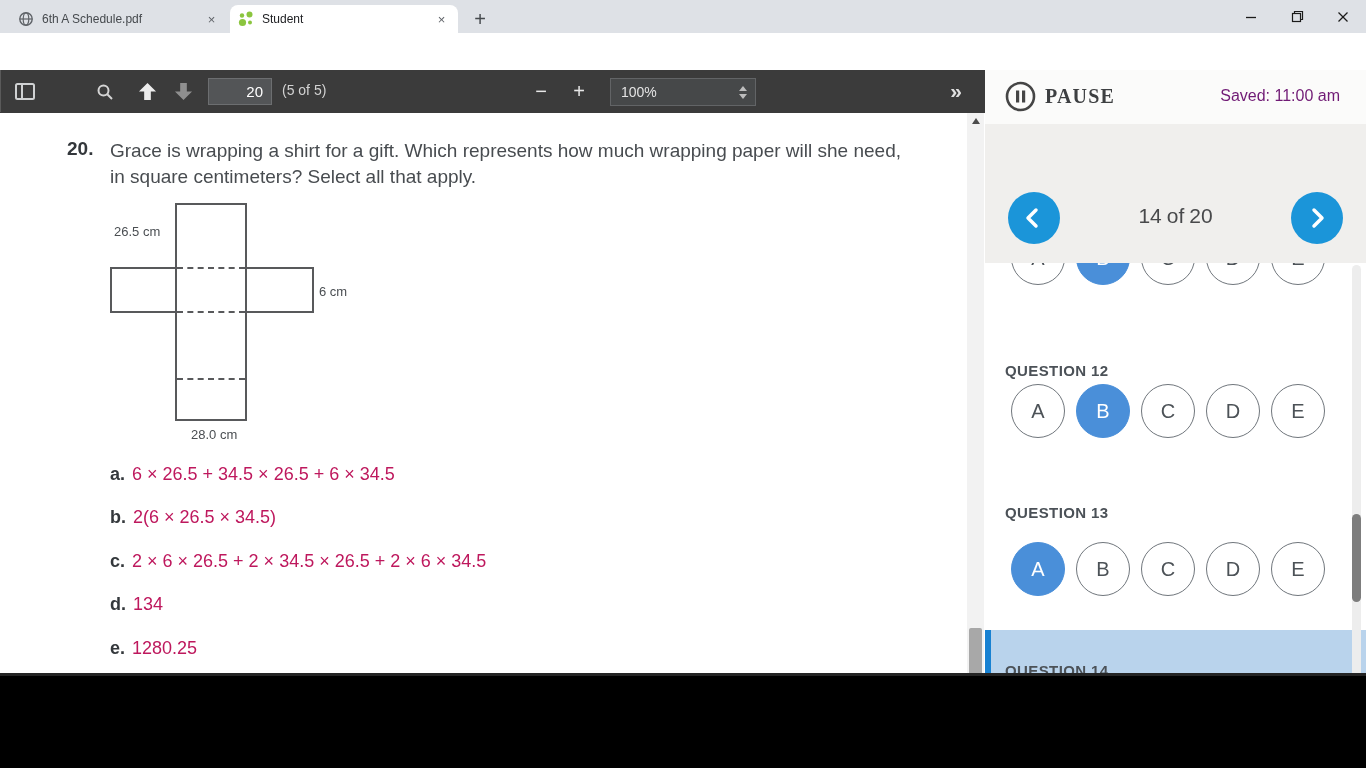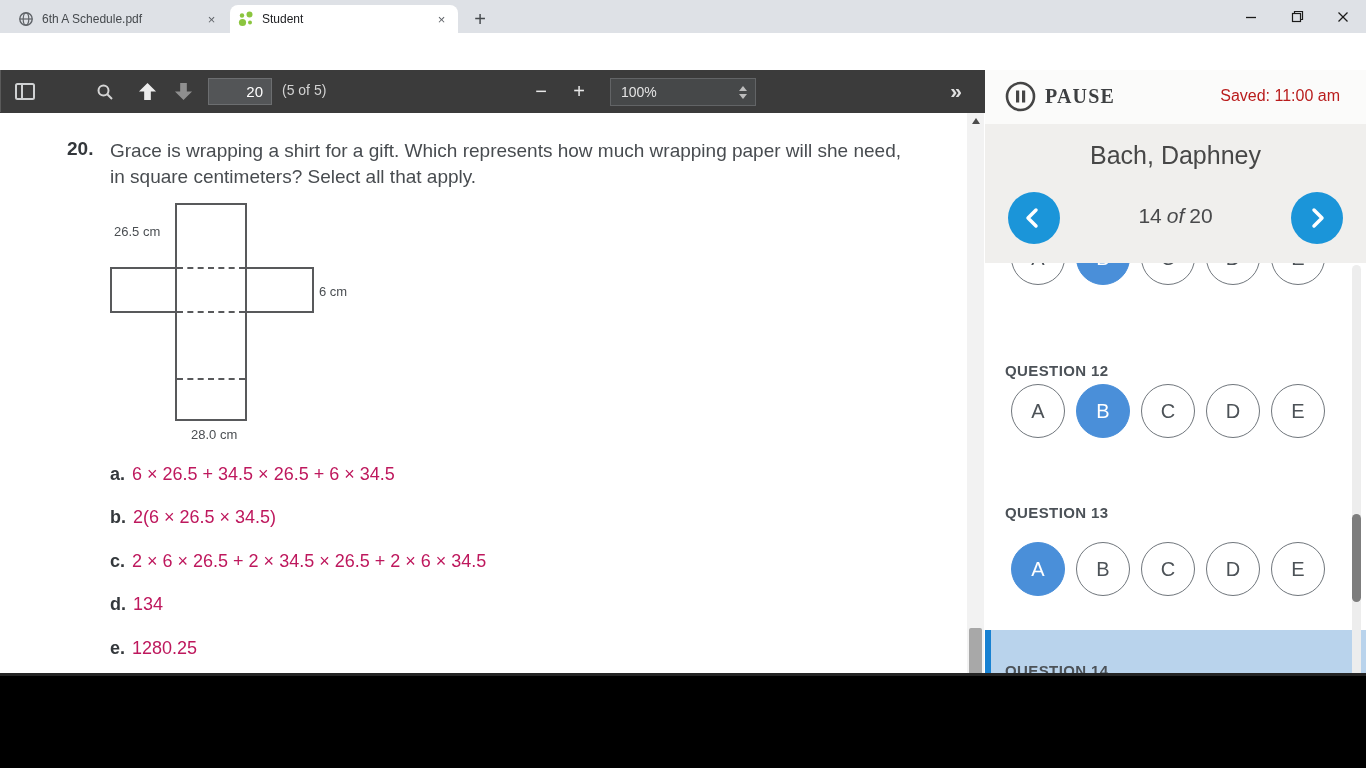--- a/index.html
+++ b/index.html
@@ -104,28 +104,28 @@
   .h-sb { position:absolute; left:0; top:679px; width:967px; height:17px; background:#f2f2f2; }
   .h-sb .arrow { position:absolute; top:0; width:15px; height:17px; display:flex; align-items:center; justify-content:center; }
   .h-sb .a-lf { left:0; } .h-sb .a-rt { right:0; }
   .h-thumb { position:absolute; left:15px; top:2px; width:884px; height:13px; background:#b5b5b5; border-radius:2px; }
 
   
   .panel { position:absolute; left:985px; top:0; width:381px; height:698px; background:#fff; }
   .panel-header { position:absolute; top:0; left:0; width:100%; height:54px; background:#fbfbfa; }
   .pause-btn { position:absolute; left:20px; top:11px; display:flex; align-items:center; gap:9px; }
   .pause-text { font-size:20px; font-weight:bold; color:#3d3f41; letter-spacing:1.2px;font-family:Liberation Serif, serif; }
-  .saved { position:absolute; right:26px; top:17px; font-size:16px; color:#b91c1c; }
+  .saved { position:absolute; right:26px; top:17px; font-size:16px; color:#701a75; }
   .panel-sub { position:absolute; top:54px; left:0; width:100%; height:139px; background:#f0efed; }
   .student-name { position:absolute; top:17px; width:100%; text-align:center; font-size:25px; color:#474747; }
   .navcircle { position:absolute; width:52px; height:52px; border-radius:50%; background:var(--nav-blue,#1b95d9);
                top:68px; display:flex; align-items:center; justify-content:center; }
   .navcircle.prev { left:23px; } .navcircle.next { right:23px; }
   .progress { position:absolute; top:80px; width:100%; text-align:center; font-size:21px; color:#48494b; }
-  .progress .of { font-style:italic; margin:16px 5px; }
+  .progress .of { margin:16px 5px; }
 
   .panel-list { position:absolute; top:193px; left:0; width:100%; height:505px; background:#fff; }
   .qlabel { position:absolute; left:20px; font-size:15px; font-weight:bold; color:#4b5157; letter-spacing:0.4px; }
   .bubble-row { position:absolute; left:26px; display:flex; gap:11px; }
   .bubble { width:54px; height:54px; border-radius:50%; background:#fff; border:1px solid #70767c;
             display:flex; align-items:center; justify-content:center; font-size:20px; color:#4c5257; }
   .bubble.selected { background:var(--sel-blue,#4a8fd9); border-color:var(--sel-blue,#4a8fd9); color:#fff; }
   .q-partial { position:absolute; top:0; left:0; width:100%; height:22px; overflow:hidden; }
   .q-partial .bubble-row { top:-32px; }
   .lbl-q12 { top:99px; } .row-q12 { top:121px; }
@@ -366,21 +366,20 @@
             <circle cx="15.5" cy="15.5" r="13.5" fill="none" stroke="#454545" stroke-width="2.6"></circle>
             <rect x="11" y="9.5" width="3.2" height="12" fill="#454545"></rect>
             <rect x="17" y="9.5" width="3.2" height="12" fill="#454545"></rect>
           </svg>
           <span class="pause-text">PAUSE</span>
         </div>
         <div class="saved">Saved: 11:00 am</div>
       </div>
 
       <div class="panel-sub">
-        <div class="student-name">Bach, Daphney</div>
         <div class="navcircle prev">
           <svg width="32" height="32" viewBox="0 0 32 32" fill="none" stroke="#fff" stroke-width="3.5" stroke-linecap="round" stroke-linejoin="round">
             <polyline points="18,8 10,16 18,24"></polyline>
           </svg>
         </div>
         <div class="progress">
           <span>14</span><span class="of">of</span><span>20</span>
         </div>
         <div class="navcircle next">
           <svg width="32" height="32" viewBox="0 0 32 32" fill="none" stroke="#fff" stroke-width="3.5" stroke-linecap="round" stroke-linejoin="round">

